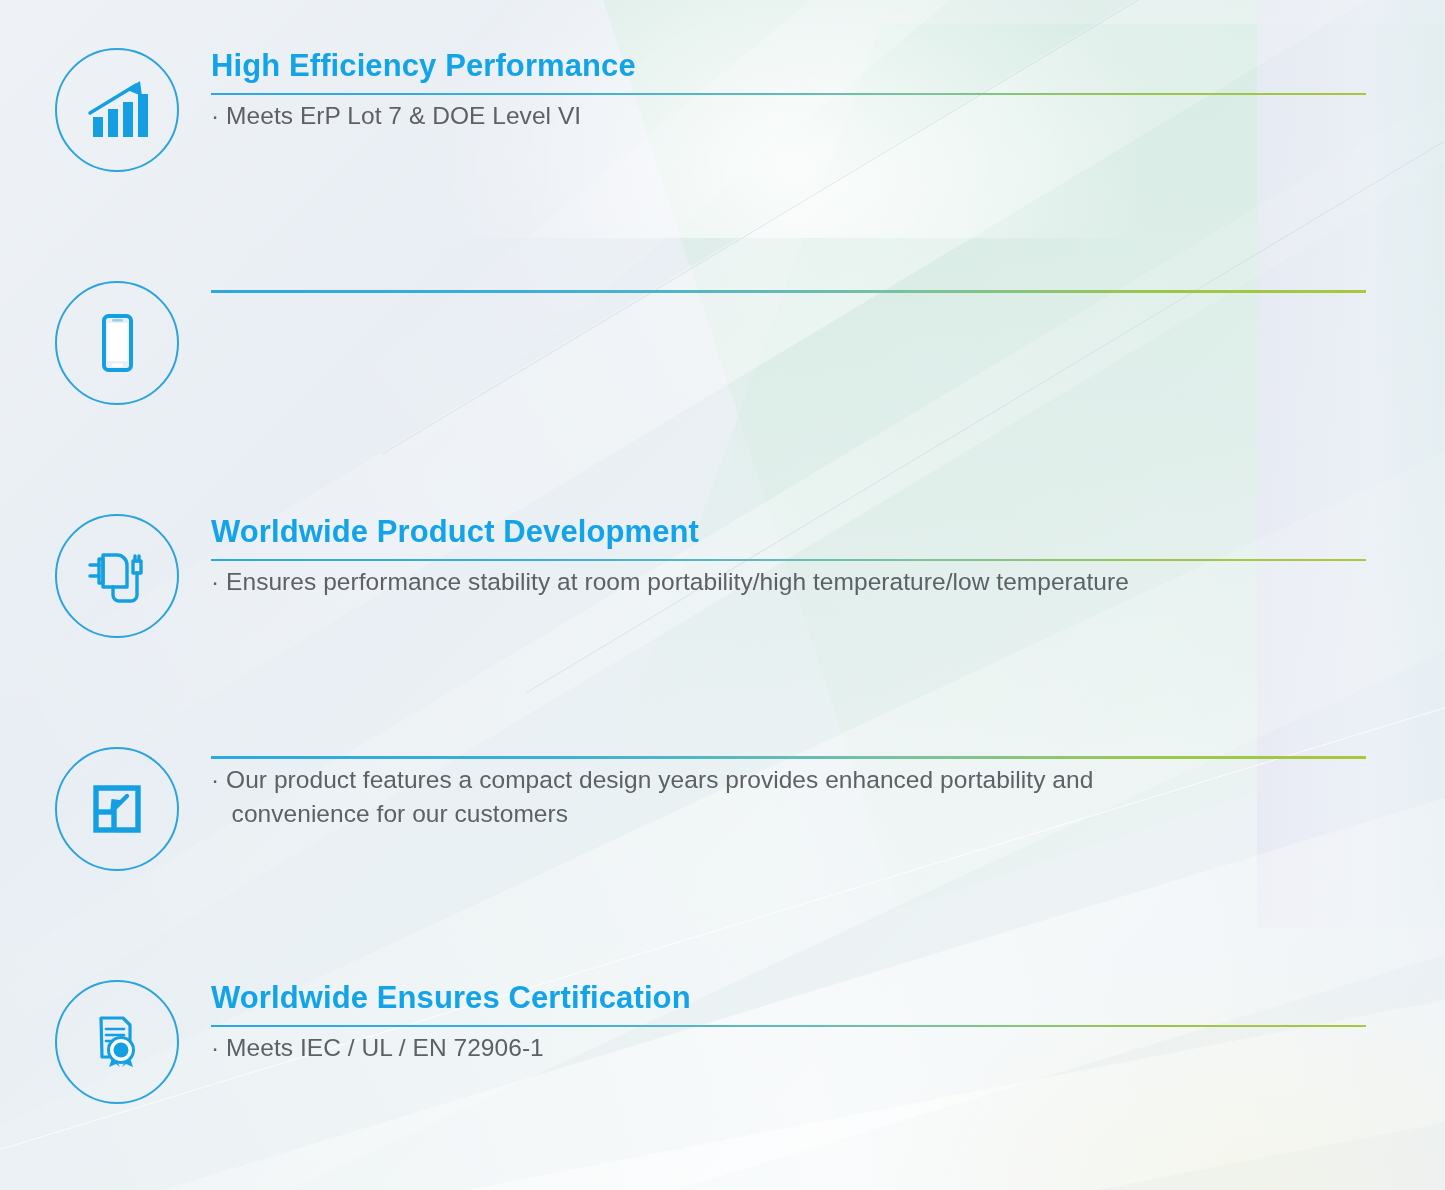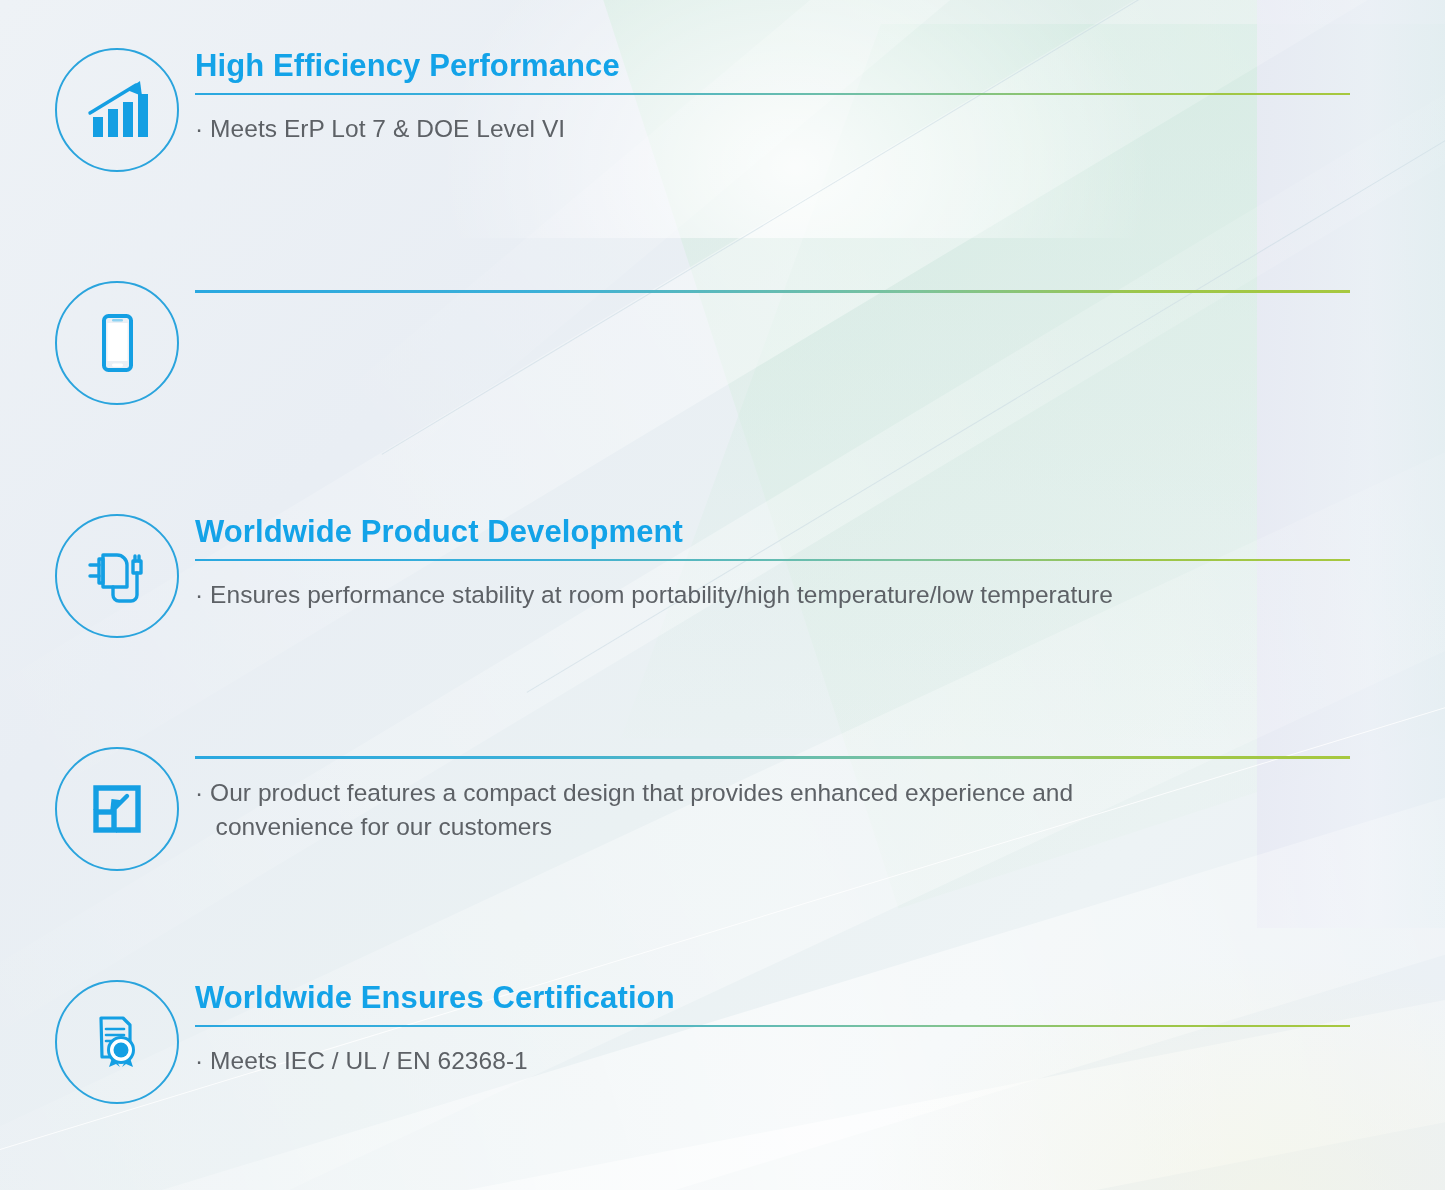--- a/index.html
+++ b/index.html
@@ -126,42 +126,42 @@
     border-radius: 50%;
     border: 2.4px solid #2aa4dd;
     display: flex;
     align-items: center;
     justify-content: center;
   }
   .icon-circle svg { display: block; }
 
   .fcontent {
     position: absolute;
-    left: 195px;
+    left: 211px;
     width: 1156px;
   }
 
   .ftitle {
     font-size: 31px;
     font-weight: bold;
     color: #13a3e8;
     letter-spacing: .1px;
     line-height: 1.15;
     white-space: nowrap;
   }
 
   .fdivider {
     width: 1155px;
     height: 2.5px;
     margin-top: 9px;
     background: linear-gradient(90deg, #2aa8e0 0%, #3cb0d8 30%, #7cc39c 62%, #9cc64a 82%, #a7c83f 100%);
   }
 
   .fbullets {
-    margin-top: 17px;
+    margin-top: 4px;
   }
   .fbullet {
     font-size: 24.5px;
     color: #5d6166;
     line-height: 1.42;
     letter-spacing: .05px;
     white-space: pre-wrap;
   }
 </style>
 </head>
@@ -266,21 +266,21 @@
           <g stroke="#149fe3" stroke-width="4.4" stroke-linecap="round">
             <path d="M47 24 L34 37"></path>
           </g>
           <path d="M30 41 L31.5 27 L44 28.5 Z" fill="#149fe3"></path>
         </svg>
       </div>
     </div>
     <div class="fcontent">
       <div class="fdivider"></div>
       <div class="fbullets">
-        <div class="fbullet">· Our product features a compact design that provides enhanced experience and
+        <div class="fbullet">· Our product features a compact design years provides enhanced portability and
    convenience for our customers</div>
       </div>
     </div>
   </div>
 
   <div class="feature" style="top:980px;">
     <div class="icon-wrap">
       <div class="icon-circle">
         <svg width="74" height="74" viewBox="0 0 74 74" aria-hidden="true">
           <g fill="none" stroke="#149fe3" stroke-width="3.2" stroke-linejoin="round">
@@ -299,18 +299,18 @@
             <circle cx="41" cy="45" r="12.5" fill="#ffffff" stroke="#149fe3" stroke-width="3"></circle>
             <circle cx="41" cy="45" r="7.5" fill="#149fe3"></circle>
           </g>
         </svg>
       </div>
     </div>
     <div class="fcontent">
       <div class="ftitle">Worldwide Ensures Certification</div>
       <div class="fdivider"></div>
       <div class="fbullets">
-        <div class="fbullet">· Meets IEC / UL / EN 62368-1</div>
+        <div class="fbullet">· Meets IEC / UL / EN 72906-1</div>
       </div>
     </div>
   </div>
 
 </div>
 
 </body></html>

